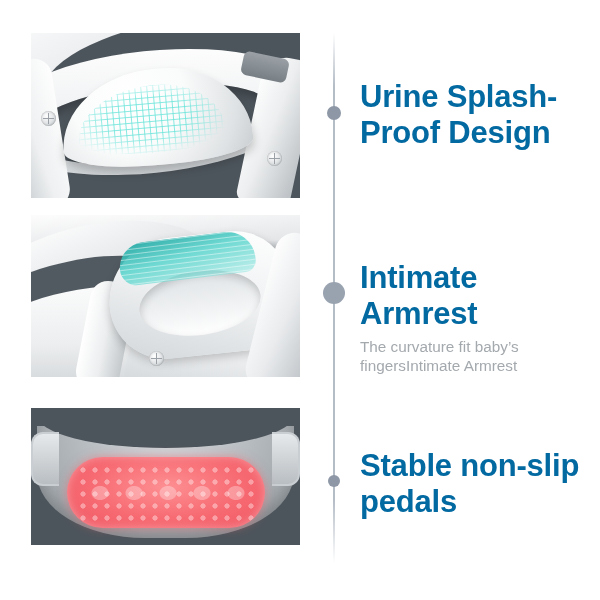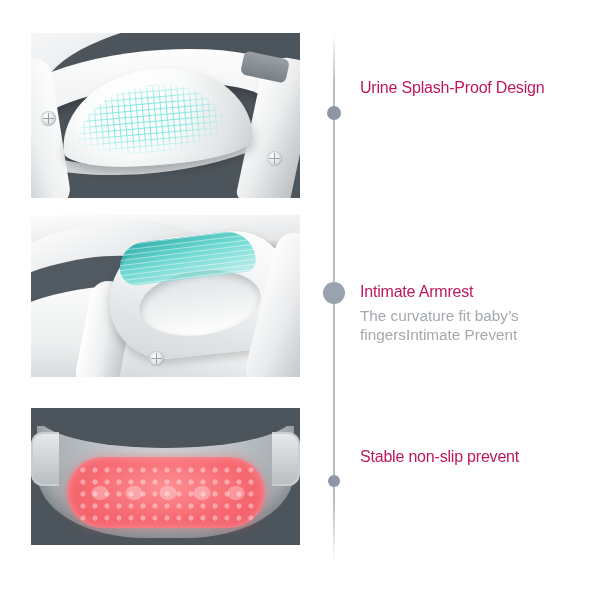--- a/index.html
+++ b/index.html
@@ -248,29 +248,29 @@
     border-radius: 50%;
     background: #8d97a6;
   }
   #timeline-dot-1 { left: 327px; top: 106px; width: 14px; height: 14px; }
   #timeline-dot-2 { left: 323px; top: 282px; width: 22px; height: 22px; background: #99a3b0; }
   #timeline-dot-3 { left: 328px; top: 475px; width: 12px; height: 12px; }
 
   
   .feature { position: absolute; left: 360px; width: 230px; }
   #feature-1 { top: 79px; }
-  #feature-2 { top: 283px; }
+  #feature-2 { top: 260px; }
   #feature-3 { top: 448px; }
 
   .feature-title {
     margin: 0 0 4px 0;
-    font-size: 16px;
+    font-size: 31px;
     line-height: 1.17;
-    font-weight: normal;
-    color: #be185d;
+    font-weight: bold;
+    color: #0369a1;
     letter-spacing: -0.2px;
   }
   .feature-desc {
     margin: 0;
     font-size: 15.3px;
     line-height: 1.27;
     color: #a4a9ae;
   }
 </style>
 </head>
@@ -328,18 +328,18 @@
 <div class="tl-dot" id="timeline-dot-1"></div>
 <div class="tl-dot" id="timeline-dot-2"></div>
 <div class="tl-dot" id="timeline-dot-3"></div>
 
 <div class="feature" id="feature-1">
   <h2 class="feature-title">Urine Splash-Proof Design</h2>
 </div>
 
 <div class="feature" id="feature-2">
   <h2 class="feature-title">Intimate Armrest</h2>
-  <p class="feature-desc">The curvature fit baby’s fingersIntimate Prevent</p>
+  <p class="feature-desc">The curvature fit baby’s fingersIntimate Armrest</p>
 </div>
 
 <div class="feature" id="feature-3">
-  <h2 class="feature-title">Stable non-slip prevent</h2>
+  <h2 class="feature-title">Stable non-slip pedals</h2>
 </div>
 
 </body></html>

